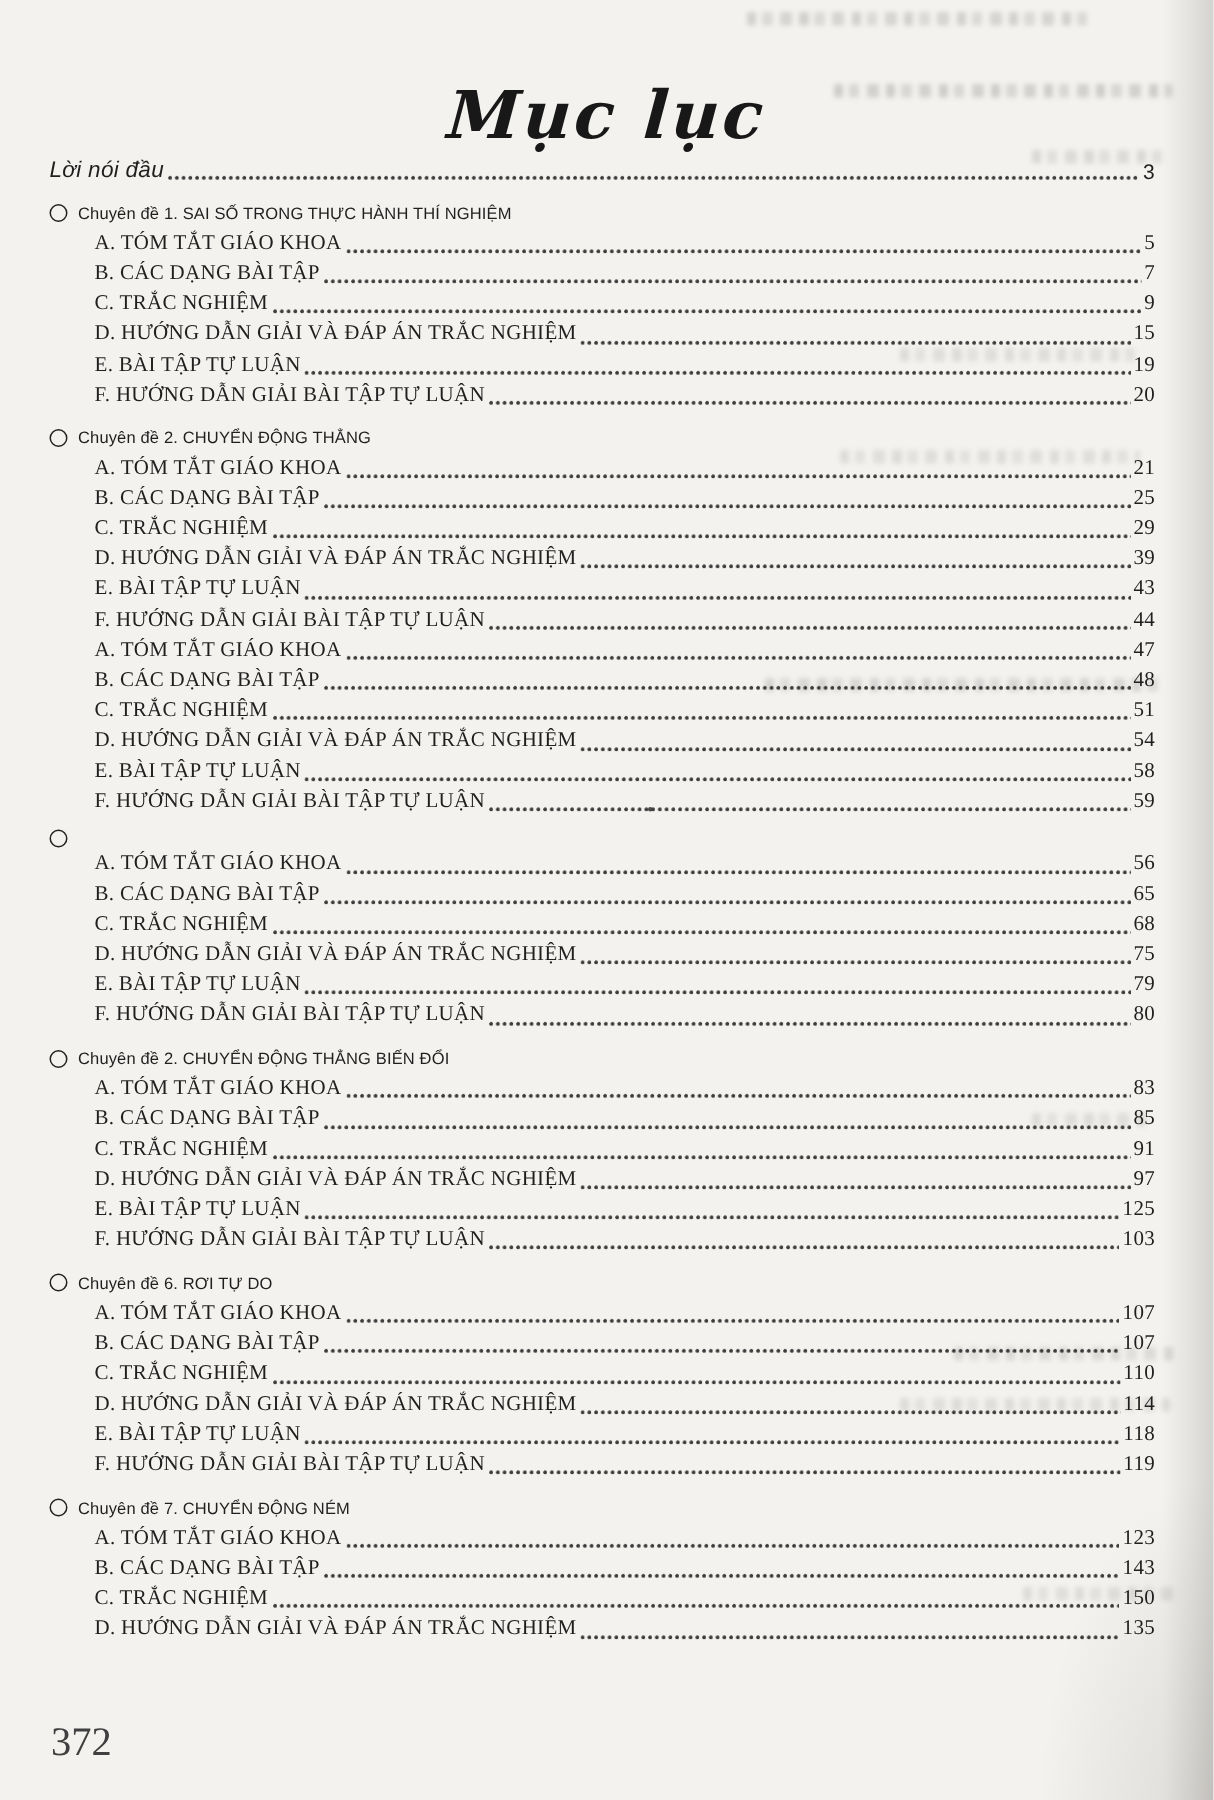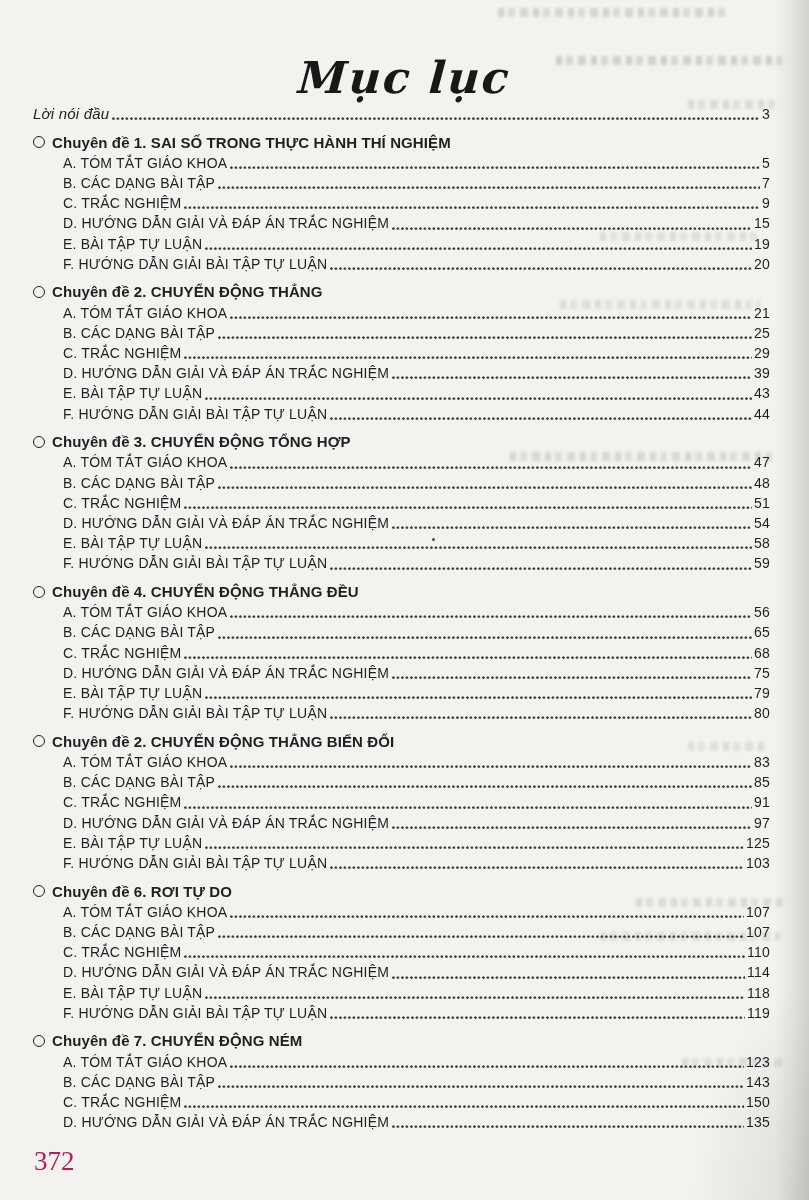--- a/index.html
+++ b/index.html
@@ -70,21 +70,21 @@
     right: 39px;
     top: 104px;
   }
   .toc-row {
     display: flex;
     align-items: flex-end;
     line-height: 20.2px;
     font-size: 14px;
     letter-spacing: 0.2px;
   }
-  .item-row { padding-left: 30px; }
+  .item-row { padding-left: 30px; font-family: Liberation Serif, serif; }
   .preface-row { margin-bottom: 6px; justify-content: flex-end; }
   .preface-label {
     font-style: italic;
     font-size: 15px;
     white-space: nowrap;
   }
   .heading-row {
     display: flex;
     align-items: center;
     margin-top: 8.4px;
@@ -93,22 +93,22 @@
   .bullet {
     flex: none;
     width: 10px;
     height: 10px;
     border: 1.6px solid #222;
     border-radius: 50%;
     margin: 0 7px 1px 0;
     background: transparent;
   }
   .heading-text {
-    font-weight: 700;
-    font-size: 15px;
+    font-weight: 400;
+    font-size: 11px;
     letter-spacing: 0.1px;
     white-space: nowrap;
   }
   .item-label { white-space: nowrap; }
   .leader {
     flex: 1 1 auto;
     height: 5px;
     margin: 0 2px 3px 3px;
     background-image: radial-gradient(circle at 1.4px 2.6px, #3c3c3c 1.02px, rgba(0,0,0,0) 1.5px);
     background-size: 4.5px 5px;
@@ -118,21 +118,21 @@
   .pagenum {
     white-space: nowrap;
     font-size: 14px;
   }
   .folio {
     position: absolute;
     left: 34px;
     top: 1146px;
     font-family: "Liberation Serif", serif;
     font-size: 27px;
-    color: #be185d;
+    color: #404040;
   }
 </style>
 </head>
 <body>
 
 <div class="page">
 
   <div class="edge-right"></div>
   <div class="edge-bottom-right"></div>
 
@@ -218,24 +218,20 @@
         <div class="toc-row item-row">
           <span class="item-label">E. BÀI TẬP TỰ LUẬN</span>
           <span class="leader"></span>
           <span class="pagenum">43</span>
         </div>
         <div class="toc-row item-row">
           <span class="item-label">F. HƯỚNG DẪN GIẢI BÀI TẬP TỰ LUẬN</span>
           <span class="leader"></span>
           <span class="pagenum">44</span>
         </div>
-        <div class="heading-row">
-          <span class="bullet"></span>
-          <span class="heading-text">Chuyên đề 3. CHUYỂN ĐỘNG TỔNG HỢP</span>
-        </div>
         <div class="toc-row item-row">
           <span class="item-label">A. TÓM TẮT GIÁO KHOA</span>
           <span class="leader"></span>
           <span class="pagenum">47</span>
         </div>
         <div class="toc-row item-row">
           <span class="item-label">B. CÁC DẠNG BÀI TẬP</span>
           <span class="leader"></span>
           <span class="pagenum">48</span>
         </div>
@@ -254,21 +250,20 @@
           <span class="leader"></span>
           <span class="pagenum">58</span>
         </div>
         <div class="toc-row item-row">
           <span class="item-label">F. HƯỚNG DẪN GIẢI BÀI TẬP TỰ LUẬN</span>
           <span class="leader"></span>
           <span class="pagenum">59</span>
         </div>
         <div class="heading-row">
           <span class="bullet"></span>
-          <span class="heading-text">Chuyên đề 4. CHUYỂN ĐỘNG THẲNG ĐỀU</span>
         </div>
         <div class="toc-row item-row">
           <span class="item-label">A. TÓM TẮT GIÁO KHOA</span>
           <span class="leader"></span>
           <span class="pagenum">56</span>
         </div>
         <div class="toc-row item-row">
           <span class="item-label">B. CÁC DẠNG BÀI TẬP</span>
           <span class="leader"></span>
           <span class="pagenum">65</span>

